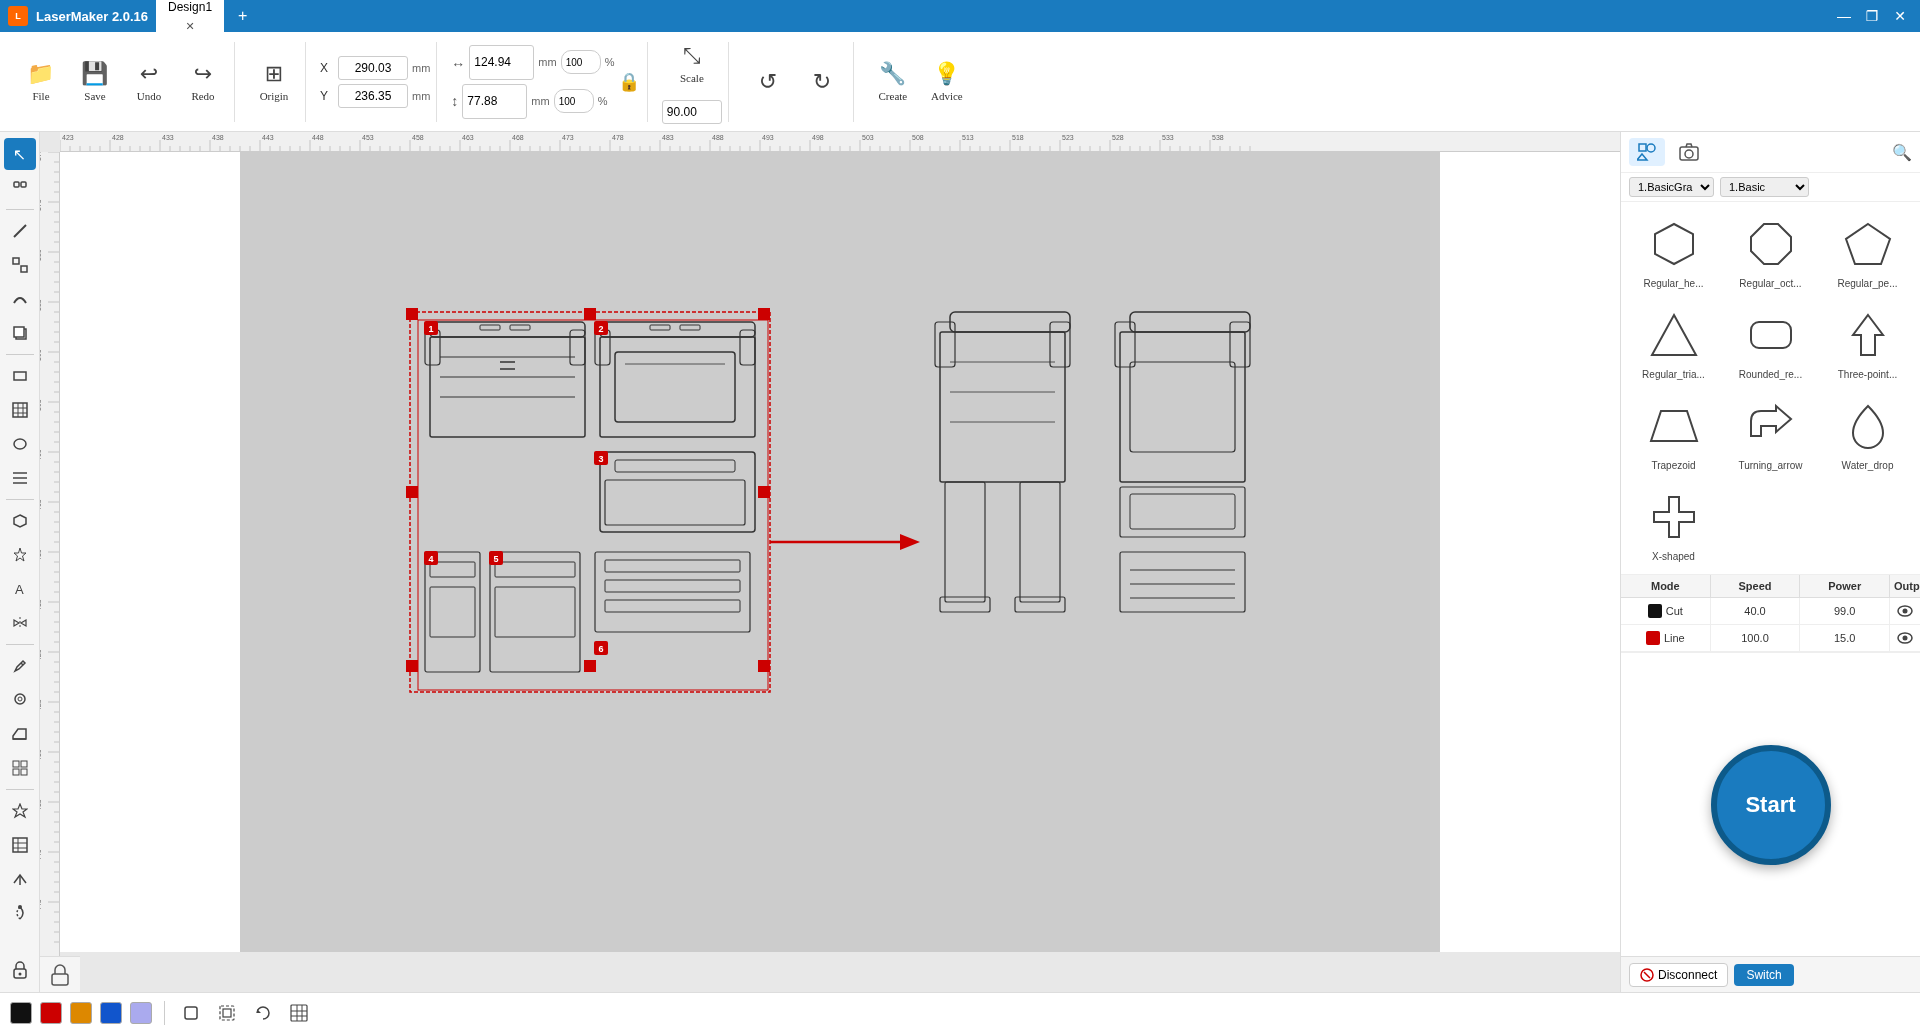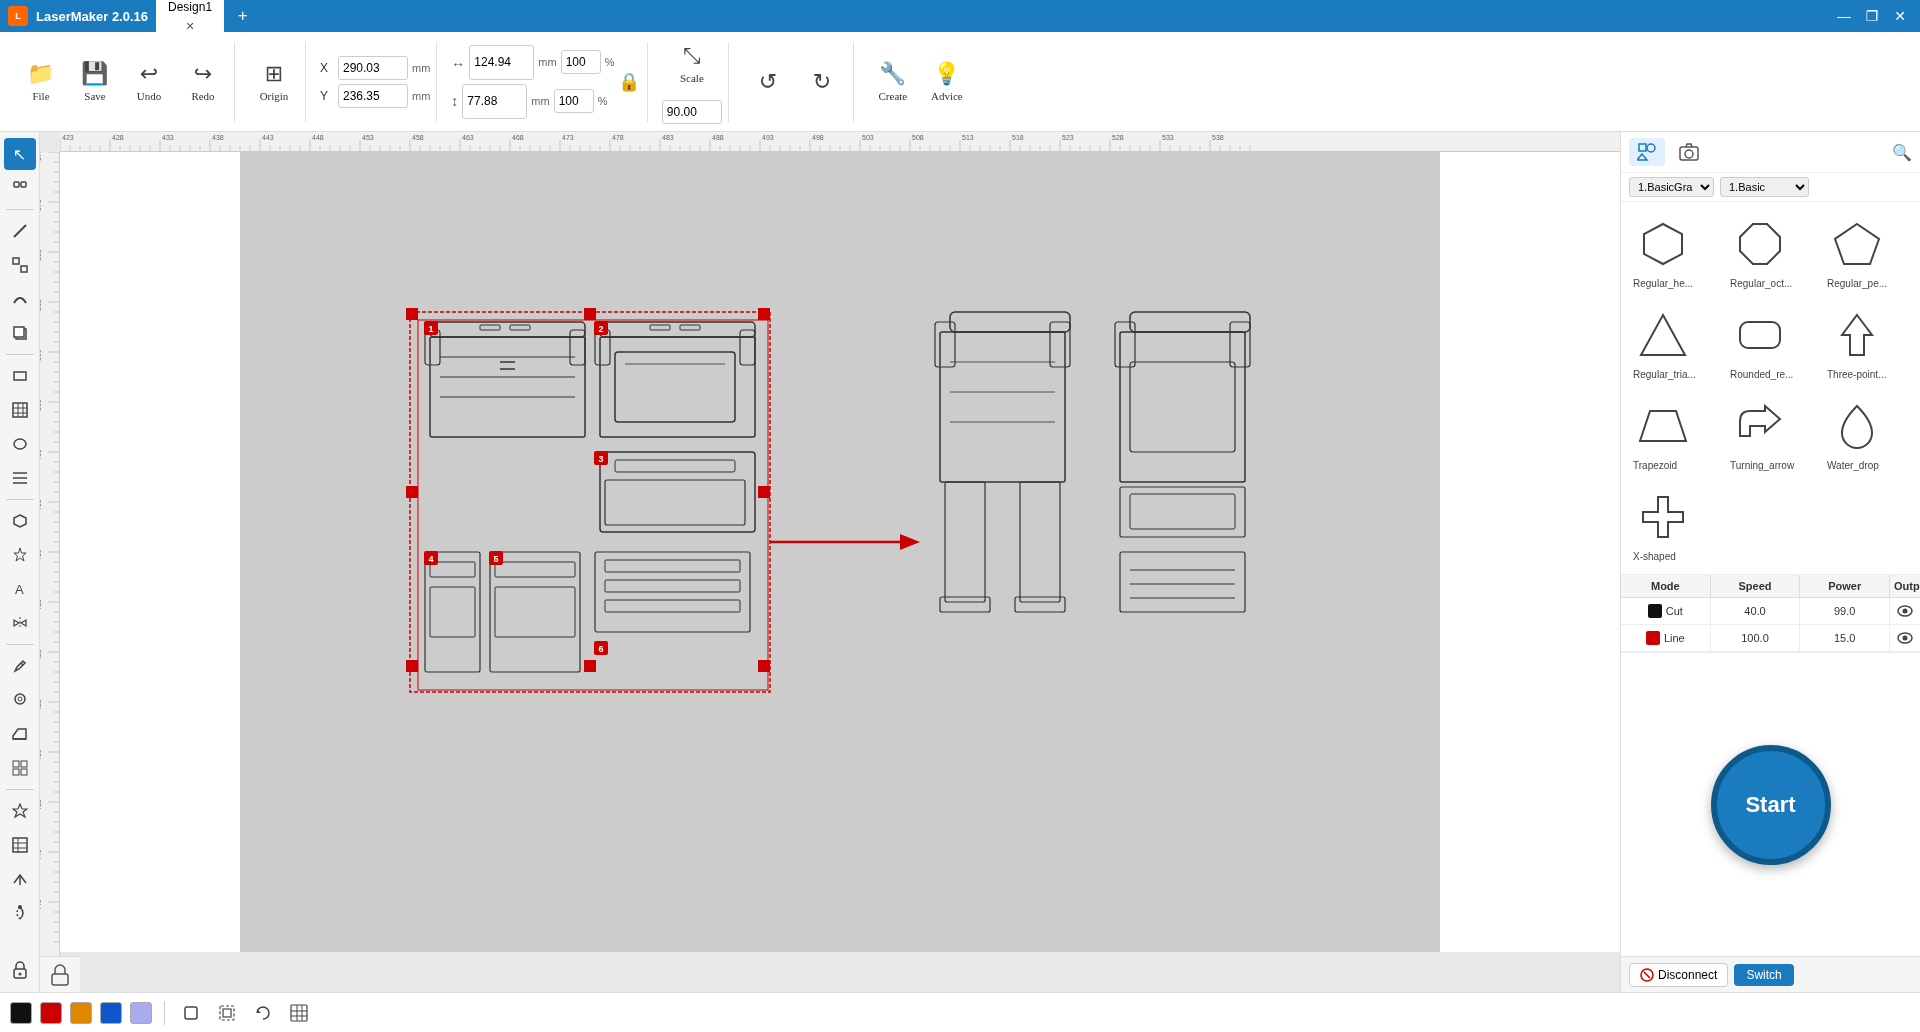--- a/index.html
+++ b/index.html
@@ -17,26 +17,26 @@
     
     #toolbar { background: white; height: 100px; display: flex; align-items: center; padding: 0 10px; gap: 8px; border-bottom: 1px solid #ddd; flex-shrink: 0; }
     .tb-group { display: flex; align-items: center; gap: 4px; padding: 0 6px; border-right: 1px solid #e0e0e0; height: 80px; }
     .tb-group:last-child { border-right: none; }
     .tb-btn { display: flex; flex-direction: column; align-items: center; justify-content: center; cursor: pointer; padding: 4px 8px; border-radius: 4px; gap: 3px; min-width: 50px; }
     .tb-btn .icon { font-size: 22px; color: #444; }
     .tb-btn .label { font-size: 11px; color: #333; font-family: Liberation Serif, serif; }
     .coord-group { display: flex; flex-direction: column; gap: 4px; }
     .coord-row { display: flex; align-items: center; gap: 4px; }
     .coord-label { font-size: 12px; color: #333; width: 14px; }
-    .coord-input { width: 70px; height: 24px; border: 1px solid #ccc; border-radius: 3px; padding: 0 4px; font-size: 12px; }
+    .coord-input { width: 70px; height: 24px; border: 1px solid #ccc; border-radius: 3px; padding: 0 4px; font-size: 12px; text-align: center; }
     .coord-unit { font-size: 11px; color: #666; }
     .scale-group { display: flex; flex-direction: column; gap: 4px; }
     .scale-row { display: flex; align-items: center; gap: 4px; }
     .scale-input { width: 65px; height: 35px; border: 1px solid #ccc; border-radius: 3px; padding: 0 4px; font-size: 12px; }
-    .scale-pct-input { width: 40px; height: 24px; border: 1px solid #ccc; border-radius: 3px; padding: 0 4px; font-size: 12px; }
+    .scale-pct-input { width: 40px; height: 24px; border: 1px solid #ccc; border-radius: 10px; padding: 0 4px; font-size: 10px; }
     .scale-icon { font-size: 14px; color: #555; }
     .angle-input { width: 60px; height: 24px; border: 1px solid #ccc; border-radius: 3px; padding: 0 4px; font-size: 12px; margin-top: 8px; }
     .lock-icon { font-size: 18px; color: #555; cursor: pointer; }
 
     
     #main { display: flex; flex: 1; overflow: hidden; }
 
     
     #left-tools { width: 40px; background: #f5f5f5; border-right: 1px solid #ddd; display: flex; flex-direction: column; align-items: center; padding: 6px 0; gap: 2px; overflow-y: auto; flex-shrink: 0; }
     .tool-btn { width: 32px; height: 32px; display: flex; align-items: center; justify-content: center; cursor: pointer; border-radius: 4px; font-size: 16px; color: #444; }
@@ -55,21 +55,21 @@
     .bottom-tool-btn { width: 28px; height: 28px; border-radius: 4px; display: flex; align-items: center; justify-content: center; cursor: pointer; font-size: 15px; color: #444; }
 
     
     #right-panel { width: 300px; background: white; border-left: 1px solid #ddd; display: flex; flex-direction: column; flex-shrink: 0; }
     #shape-gallery-header { display: flex; align-items: center; padding: 6px 8px; border-bottom: 1px solid #eee; gap: 6px; }
     .gallery-tab-btn { width: 36px; height: 28px; border-radius: 4px; display: flex; align-items: center; justify-content: center; cursor: pointer; font-size: 16px; }
     .gallery-tab-btn.active { background: #e0f0ff; color: #1a7bbf; }
     .gallery-search-btn { margin-left: auto; font-size: 16px; cursor: pointer; color: #555; }
 
     #shape-gallery { padding: 8px; display: grid; grid-template-columns: repeat(3, 1fr); gap: 8px; border-bottom: 1px solid #eee; }
-    .shape-item { display: flex; flex-direction: column; align-items: flex-start; gap: 4px; cursor: pointer; padding: 4px; border-radius: 4px; }
+    .shape-item { display: flex; flex-direction: column; align-items: center; gap: 4px; cursor: pointer; padding: 4px; border-radius: 4px; }
     .shape-svg { width: 60px; height: 60px; display: flex; align-items: center; justify-content: center; }
     .shape-label { font-size: 10px; color: #444; text-align: center; }
 
     
     #category-selectors { display: flex; align-items: center; padding: 4px 8px; gap: 6px; border-bottom: 1px solid #eee; }
     .cat-select { font-size: 11px; border: 1px solid #ccc; border-radius: 3px; padding: 2px 4px; }
 
     
     #layer-panel { border-bottom: 1px solid #eee; }
     .layer-header { display: flex; background: #f5f5f5; border-bottom: 1px solid #ddd; }

